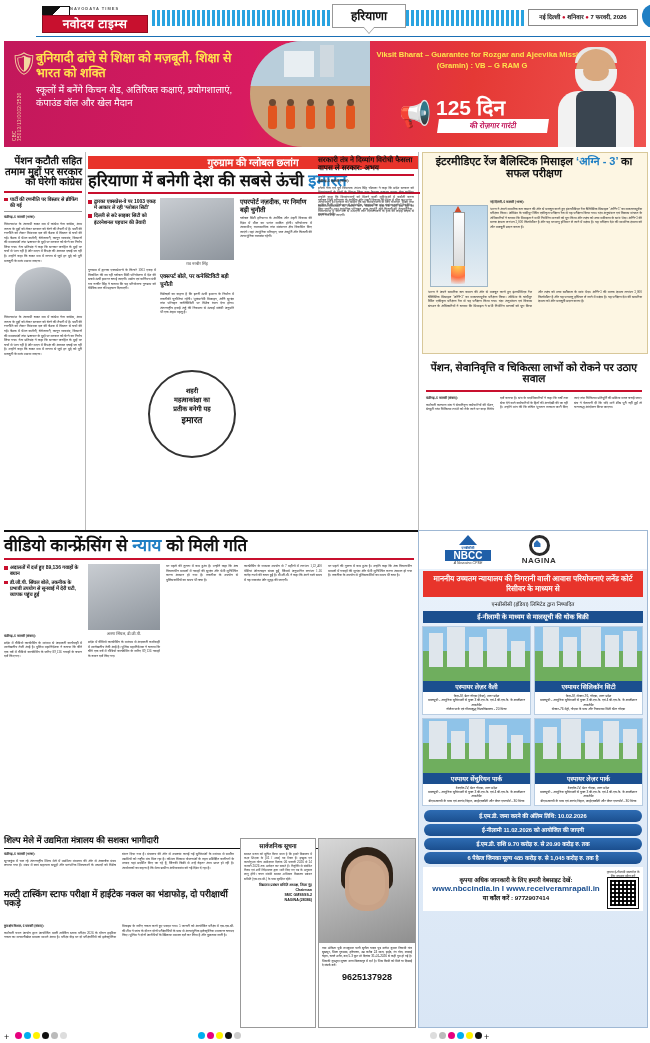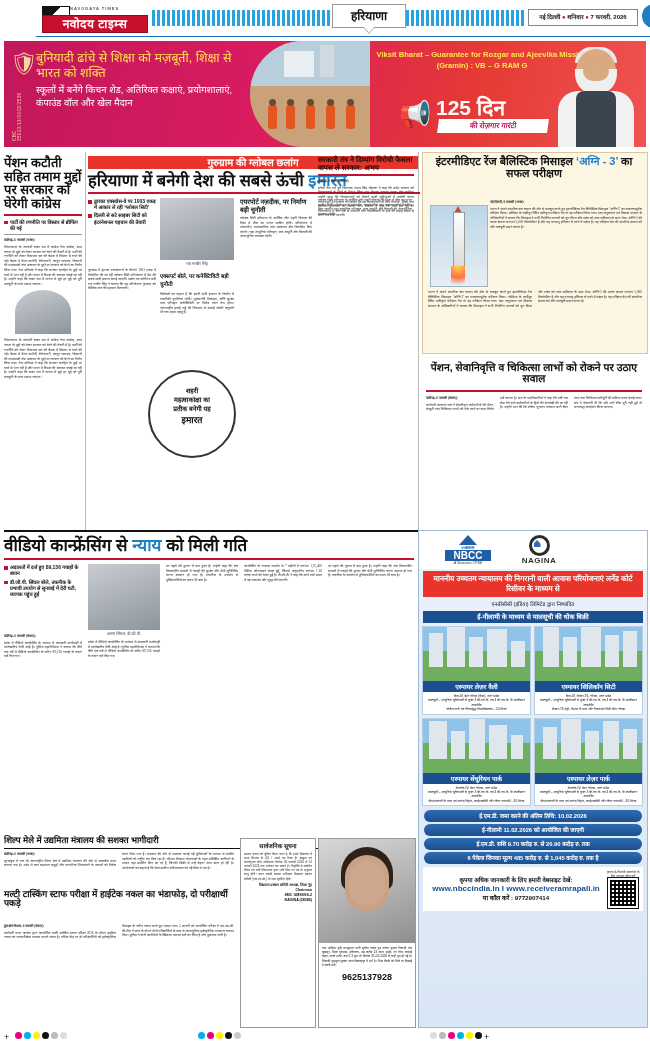--- a/index.html
+++ b/index.html
@@ -41,21 +41,21 @@
   
   .topad{position:absolute;left:4px;top:41px;width:642px;height:106px;
          background:linear-gradient(100deg,#c2185b 0%,#d81b60 38%,#e53935 72%,#ef5350 100%);
          overflow:hidden;}
   .topad .emblem{position:absolute;left:6px;top:6px;width:22px;height:34px;
                  color:#f3d7a0;font-size:22px;text-align:center;line-height:34px;}
   .topad .vcode{position:absolute;left:8px;top:40px;width:12px;height:60px;
         writing-mode:vertical-rl;transform:rotate(180deg);font-size:4.5px;color:#f6d9a8;
         letter-spacing:.4px;}
   .topad .h1{position:absolute;left:32px;top:10px;width:215px;color:#ffe34d;
-             font-size:12.5px;font-weight:normal;line-height:15px;}
+             font-size:12.5px;font-weight:bold;line-height:15px;}
   .topad .h2{position:absolute;left:32px;top:42px;width:215px;color:#fff;
              font-size:9.5px;line-height:13px;}
   .topad .photo{position:absolute;left:246px;top:0;width:120px;height:106px;
     background:linear-gradient(#9db9c9 0 40%,#c9a27a 40% 100%);
     border-radius:60px 0 0 60px;overflow:hidden;}
   .topad .photo .sky{position:absolute;inset:0 0 58% 0;background:#b9cedb;}
   .topad .photo .bldg{position:absolute;left:34px;top:10px;width:30px;height:26px;background:#e8eef2;}
   .topad .photo .bldg2{position:absolute;left:70px;top:4px;width:14px;height:32px;background:#cfd9e0;}
   .topad .photo .player{position:absolute;bottom:18px;width:9px;height:24px;background:#e2561f;border-radius:3px;}
   .topad .photo .player:after{content:"";position:absolute;left:1px;top:-6px;width:7px;height:7px;
@@ -253,21 +253,21 @@
       <div class="body"></div>
       <div class="vest"></div>
     </div>
   </div>
 
   <div class="col-rule" style="left:85px;top:152px;height:378px;"></div>
   <div class="col-rule" style="left:418px;top:152px;height:378px;"></div>
   <div class="col-rule" style="left:4px;top:530px;width:642px;height:2px;background:#111;"></div>
 
   <div style="position:absolute;left:4px;top:156px;width:78px;">
-    <div class="hl" style="font-size:13px;text-align:left;">पेंशन कटौती सहित तमाम मुद्दों पर सरकार को घेरेगी कांग्रेस</div>
+    <div class="hl" style="font-size:10px;text-align:right;">पेंशन कटौती सहित तमाम मुद्दों पर सरकार को घेरेगी कांग्रेस</div>
     <div class="hr-red" style="margin:3px 0;"></div>
     <ul class="bullets" style="font-size:5px;line-height:6.4px;">
       <li>पार्टी की रणनीति पर विस्तार से ब्रीफिंग की गई</li>
     </ul>
     <div style="height:1px;background:#999;margin:3px 0;"></div>
     <div class="body-txt">
       <p><b>चंडीगढ़, 6 फरवरी (भाषा):</b></p>
       <p>विधानसभा के आगामी बजट सत्र में कांग्रेस नेता कांग्रेस, आम जनता के मुद्दों को लेकर सरकार को घेरने की तैयारी में है। पार्टी की रणनीति को लेकर विधायक दल की बैठक में विस्तार से चर्चा की गई। बैठक में पेंशन कटौती, बेरोजगारी, कानून व्यवस्था, किसानों की समस्याओं तथा भ्रष्टाचार के मुद्दों पर सरकार को घेरने का निर्णय लिया गया। नेता प्रतिपक्ष ने कहा कि सरकार जनहित के मुद्दों पर चर्चा से भाग रही है और सदन में विपक्ष की आवाज दबाई जा रही है। उन्होंने कहा कि बजट सत्र में जनता से जुड़े हर मुद्दे को पूरी मजबूती के साथ उठाया जाएगा।</p>
     </div>
     <div class="photo-ph" style="width:56px;height:44px;margin:4px auto;border-radius:50% 50% 0 0;"></div>

